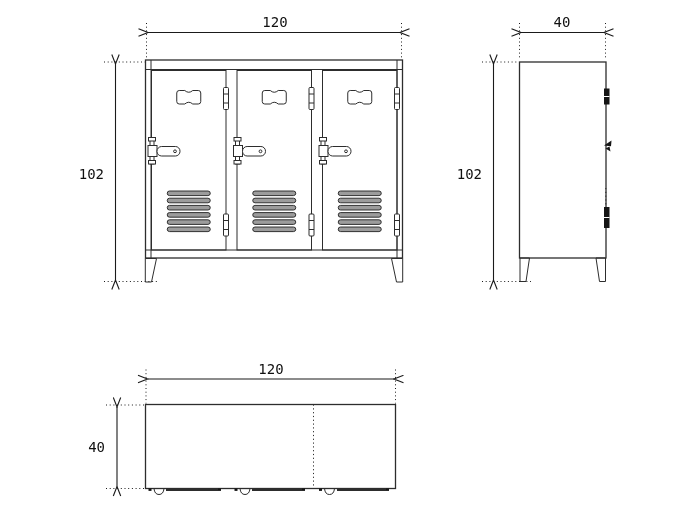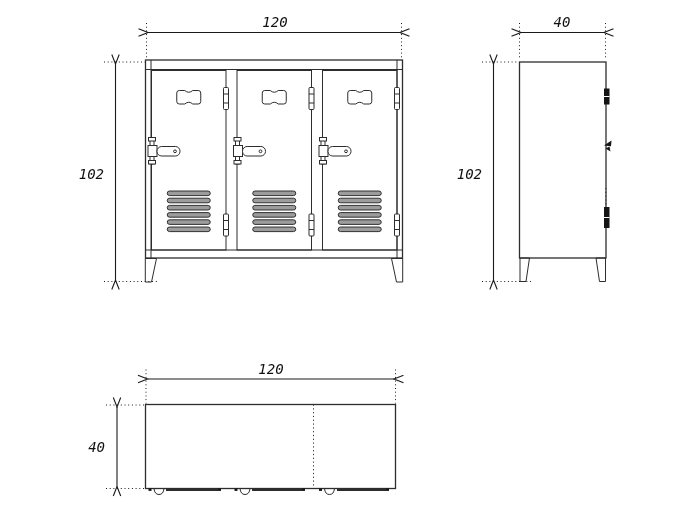--- a/index.html
+++ b/index.html
@@ -2,21 +2,20 @@
 <html><head>
 <meta charset="utf-8">
 <style>
   html, body { margin: 0; padding: 0; background: #ffffff; }
   .canvas {
     position: relative;
     width: 688px;
     height: 517px;
     background: #ffffff;
     font-family: "DejaVu Sans Mono", monospace;
-    font-style: italic;
   }
   svg { display: block; }
   .ln    { stroke: #2d2d2d; stroke-width: 1.3; fill: none; }
   .thin  { stroke: #2d2d2d; stroke-width: 1;   fill: #ffffff; }
   .thinN { stroke: #2d2d2d; stroke-width: 1;   fill: none; }
   .dim   { stroke: #1a1a1a; stroke-width: 1.1; fill: none; }
   .dot   { stroke: #1a1a1a; stroke-width: 1;   fill: none; stroke-dasharray: 1 2.7; }
   .dotted-seam { stroke: #2d2d2d; stroke-width: 1; fill: none; stroke-dasharray: 1.2 2.6; }
   .vent  { fill: #9c9c9c; stroke: #1f1f1f; stroke-width: 0.9; }
   .dark  { fill: #151515; stroke: none; }

